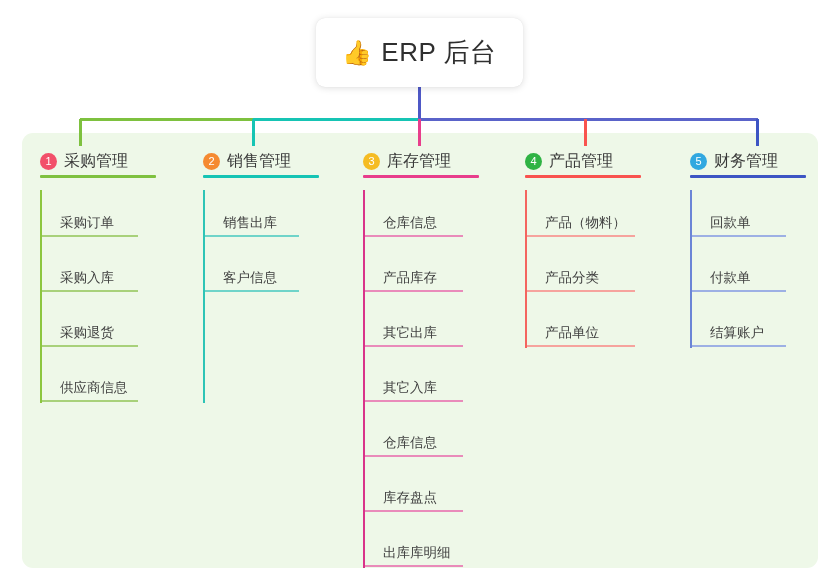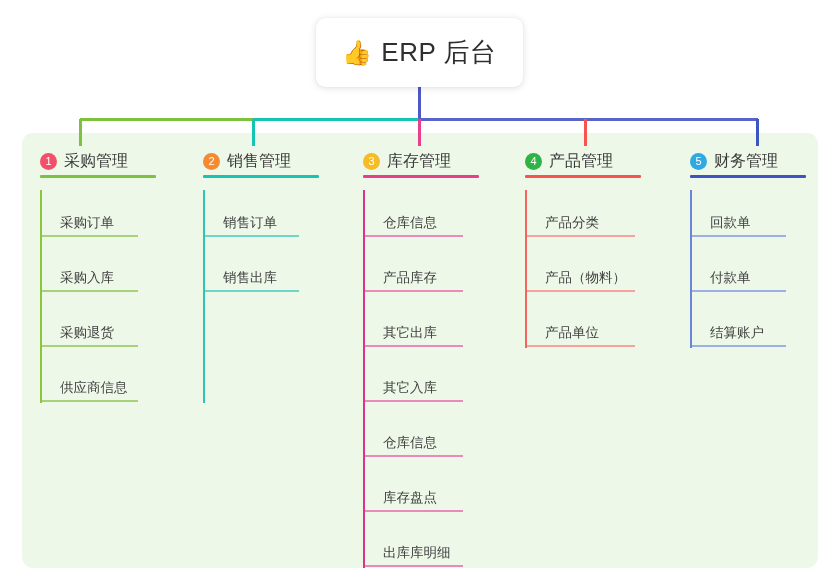--- a/index.html
+++ b/index.html
@@ -210,25 +210,25 @@
       </div>
       <div class="column col-1">
         <div class="col-head">
           <span class="badge" style="background: rgb(245, 138, 49);">2</span>
           <span class="col-title">销售管理</span>
           <span class="col-head-rule" style="background: rgb(22, 196, 180);"></span>
         </div>
         <div class="col-items">
           <span class="col-spine" style="background: rgb(46, 196, 182); height: 213px;"></span>
           <div class="leaf">
-            <span class="leaf-label">销售订单</span>
+            <span class="leaf-label">销售出库</span>
             <span class="leaf-rule" style="background: rgb(111, 212, 201);"></span>
           </div>
           <div class="leaf">
-            <span class="leaf-label">销售出库</span>
+            <span class="leaf-label">客户信息</span>
             <span class="leaf-rule" style="background: rgb(111, 212, 201);"></span>
           </div>
         </div>
       </div>
       <div class="column col-2">
         <div class="col-head">
           <span class="badge" style="background: rgb(245, 188, 35);">3</span>
           <span class="col-title">库存管理</span>
           <span class="col-head-rule" style="background: rgb(232, 62, 140);"></span>
         </div>
@@ -266,25 +266,25 @@
       </div>
       <div class="column col-3">
         <div class="col-head">
           <span class="badge" style="background: rgb(47, 179, 68);">4</span>
           <span class="col-title">产品管理</span>
           <span class="col-head-rule" style="background: rgb(249, 83, 79);"></span>
         </div>
         <div class="col-items">
           <span class="col-spine" style="background: rgb(244, 101, 95); height: 158px;"></span>
           <div class="leaf">
+            <span class="leaf-label">产品（物料）</span>
+            <span class="leaf-rule" style="background: rgb(246, 163, 157);"></span>
+          </div>
+          <div class="leaf">
             <span class="leaf-label">产品分类</span>
-            <span class="leaf-rule" style="background: rgb(246, 163, 157);"></span>
-          </div>
-          <div class="leaf">
-            <span class="leaf-label">产品（物料）</span>
             <span class="leaf-rule" style="background: rgb(246, 163, 157);"></span>
           </div>
           <div class="leaf">
             <span class="leaf-label">产品单位</span>
             <span class="leaf-rule" style="background: rgb(246, 163, 157);"></span>
           </div>
         </div>
       </div>
       <div class="column col-4">
         <div class="col-head">

